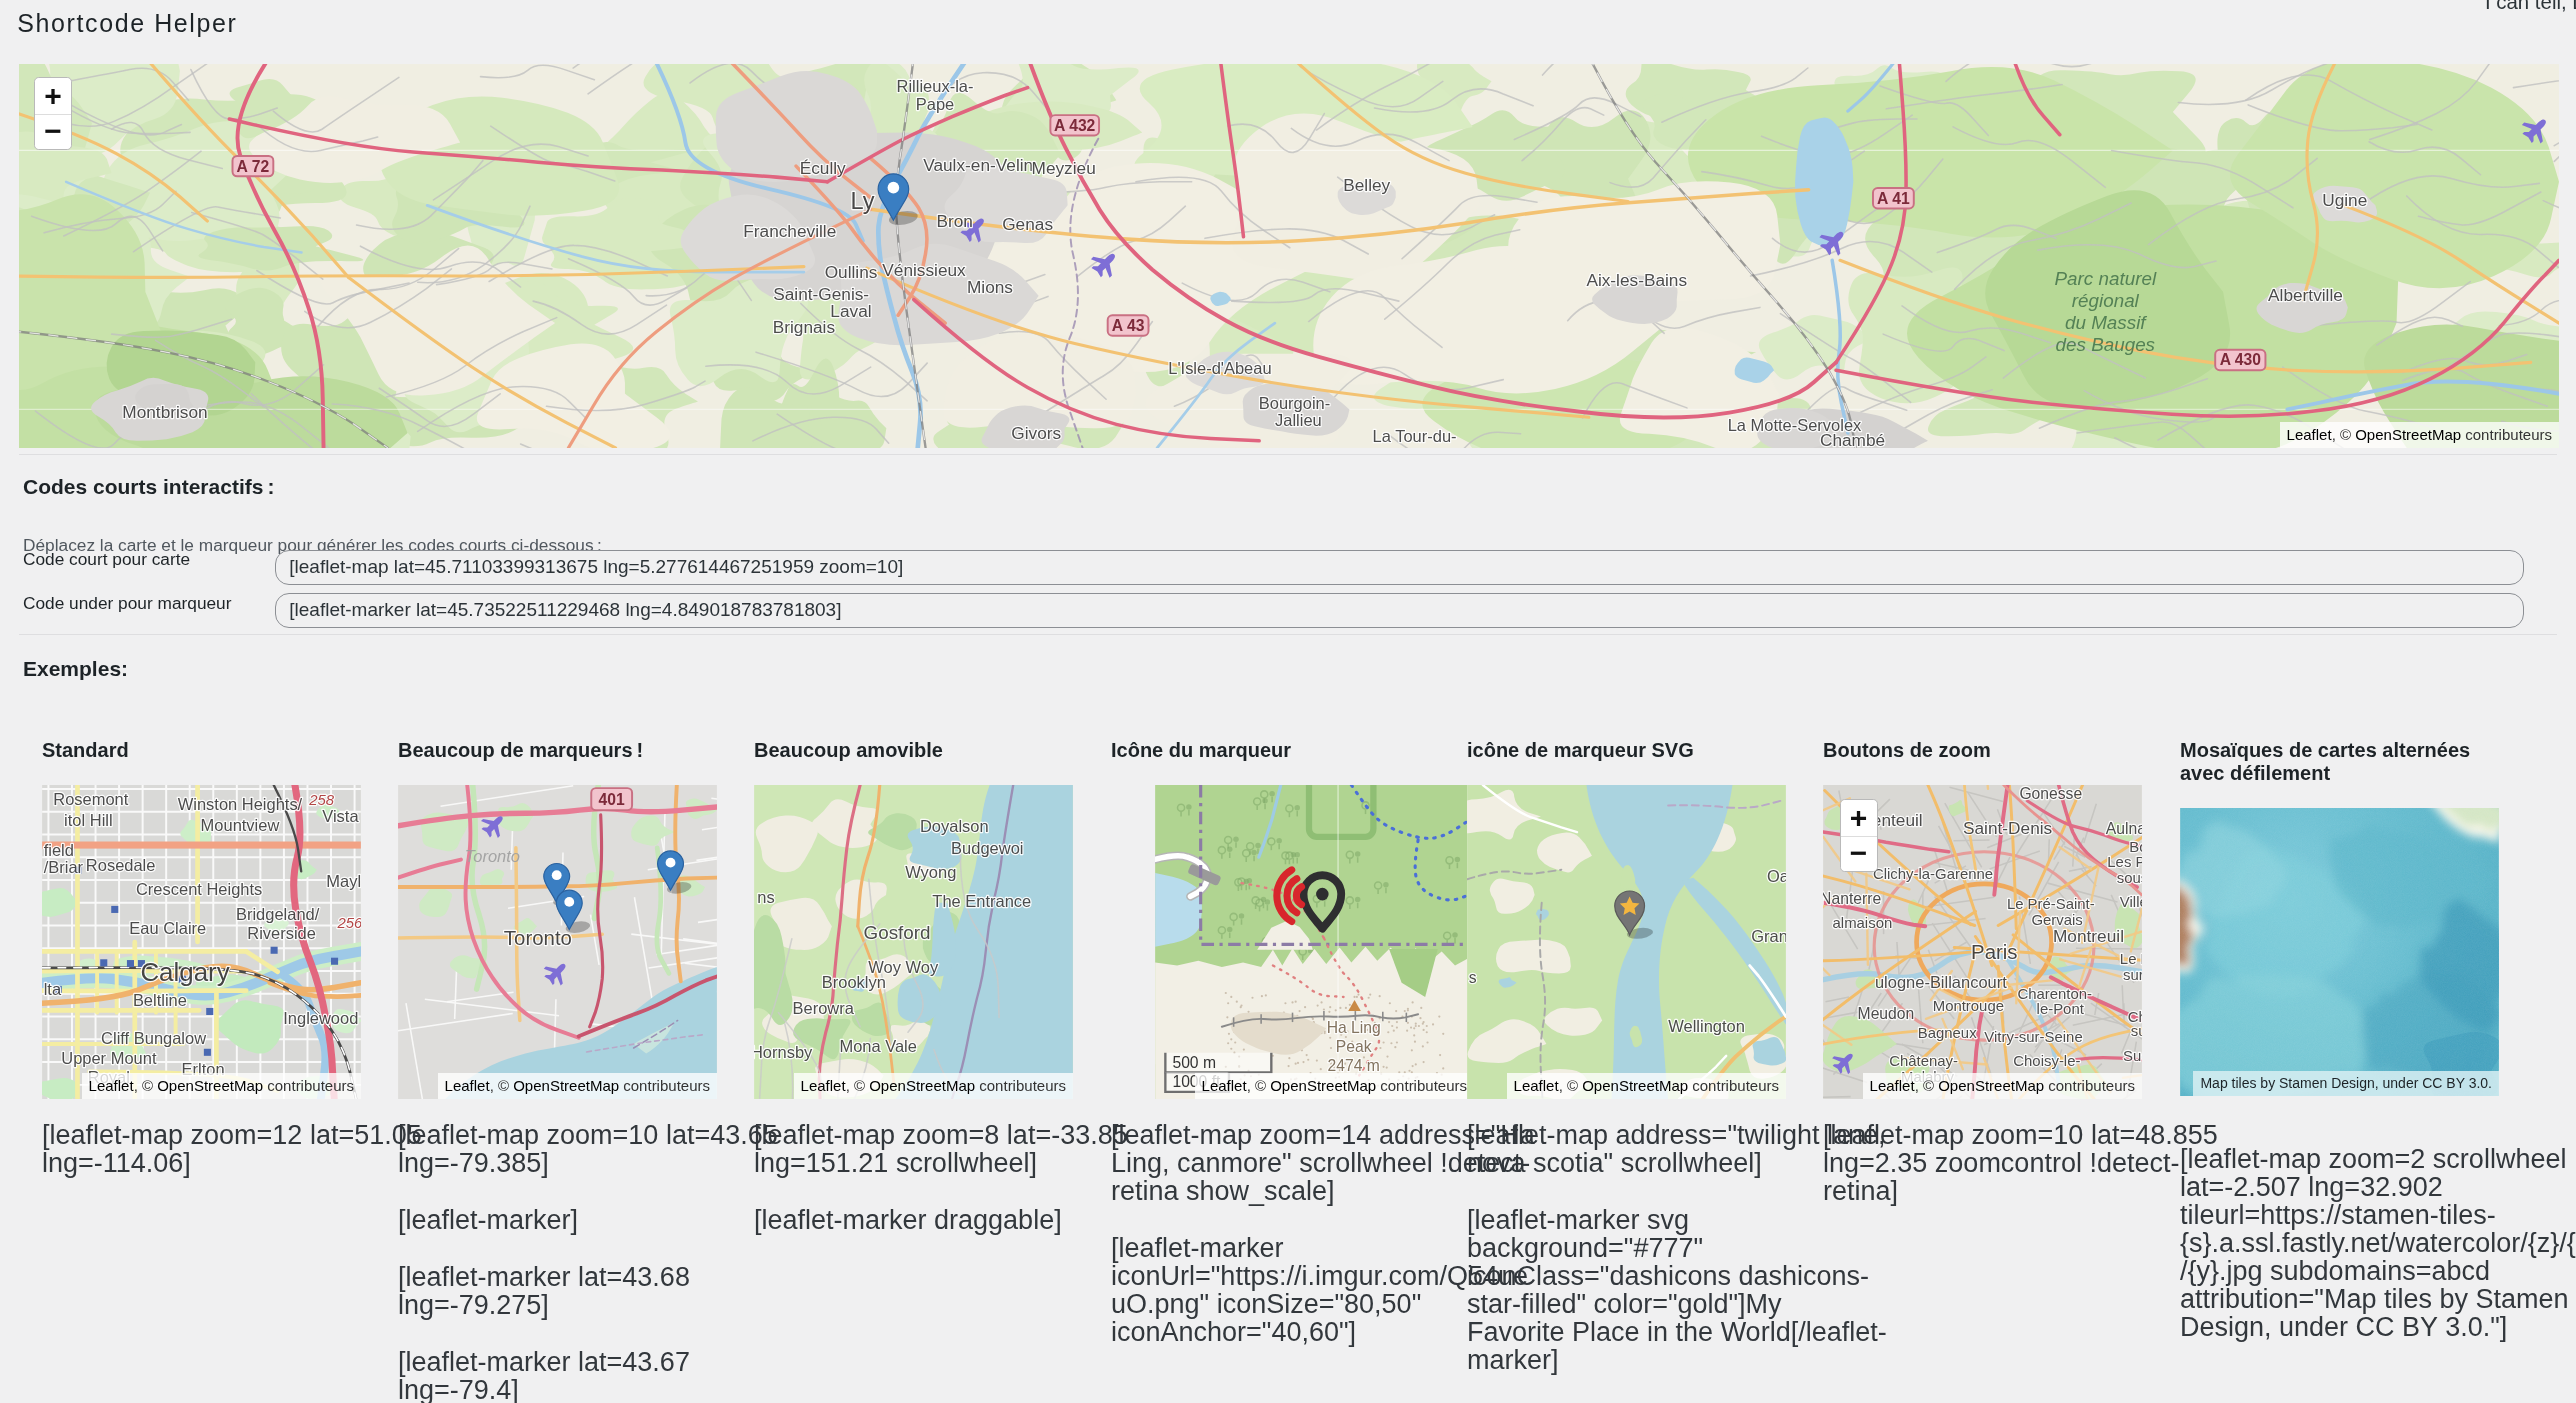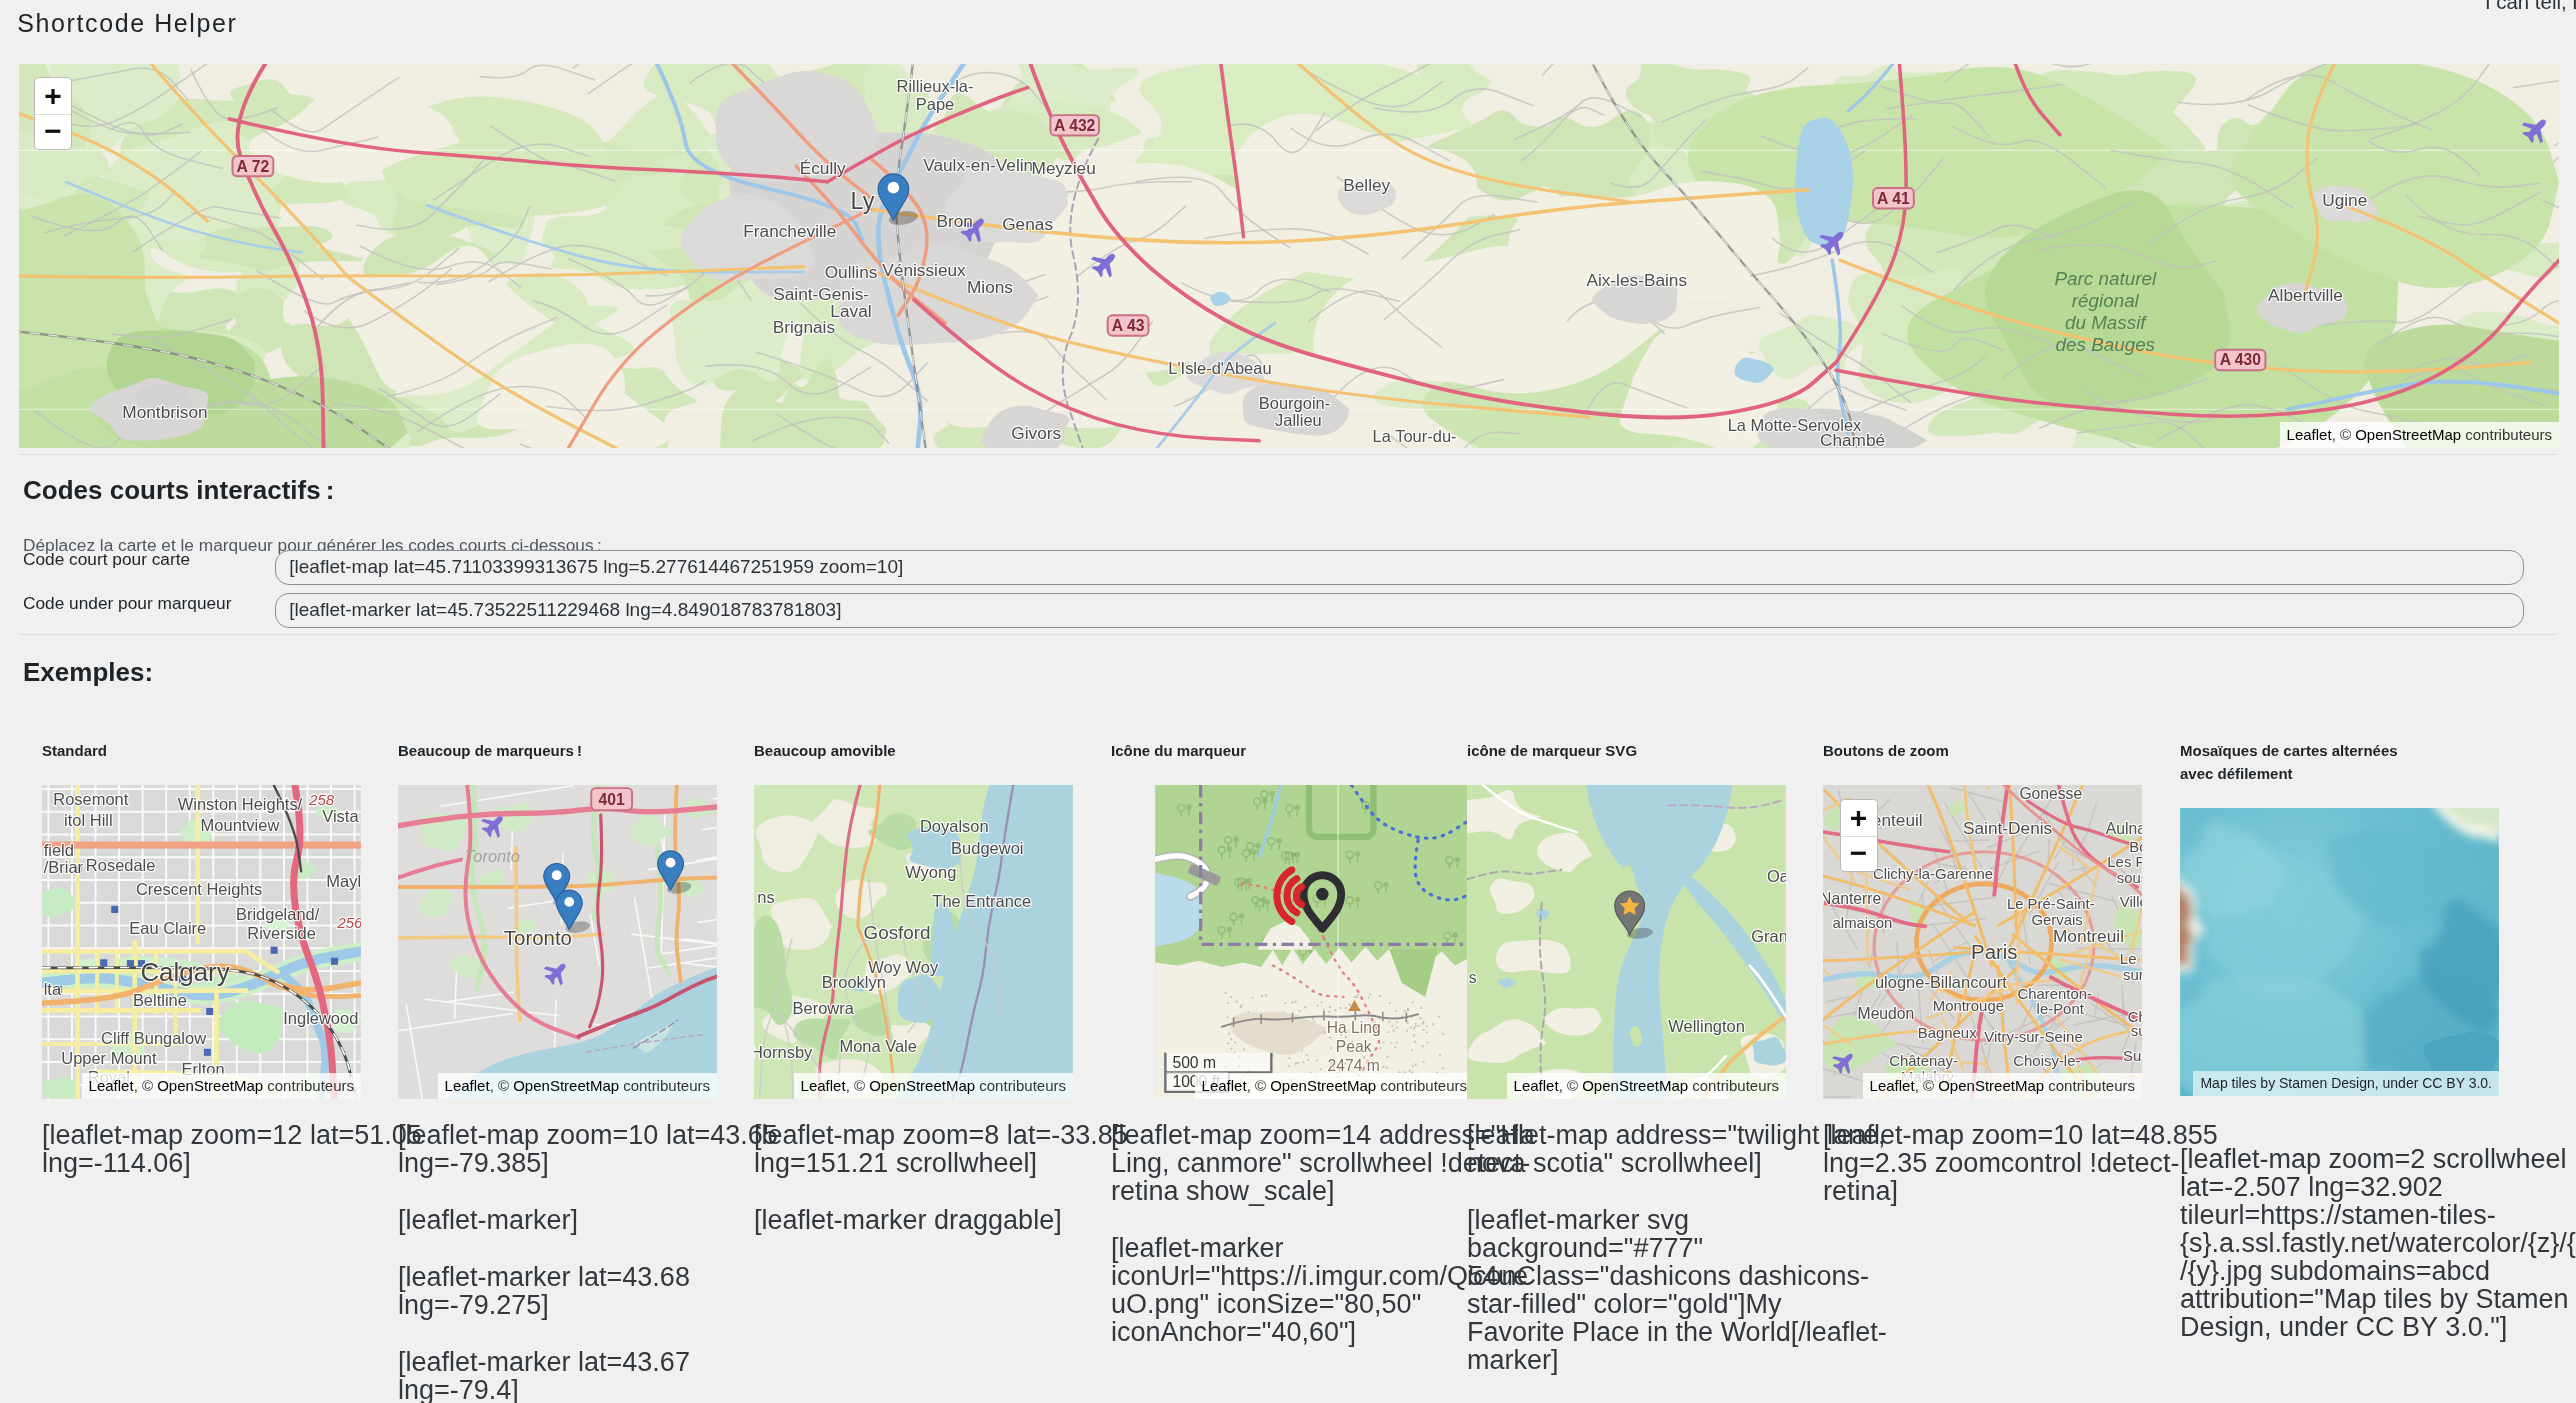--- a/index.html
+++ b/index.html
@@ -1,24 +1,24 @@
 <!DOCTYPE html>
 <html style="font-size:12.6px"><head>
 <meta charset="utf-8">
 <style>
   * { margin:0; padding:0; box-sizing:border-box; }
   html,body { width:2576px; height:1403px; background:#f0f0f1; font-family:"Liberation Sans", sans-serif; overflow:hidden; position:relative; }
   .abs { position:absolute; }
   h1.title { font-size:25px; font-weight:400; color:#1d2327; letter-spacing:1.6px; }
-  .sechead { font-size:26px; font-weight:700; color:#1d2327; }
+  .sechead { font-size:21px; font-weight:700; color:#1d2327; }
   .gray { color:#50575e; font-size:17.3px; }
   .lbl { color:#1d2327; font-size:17.3px; }
   .inp { position:absolute; left:275px; width:2249px; height:35px; border:1.6px solid #8c8f94; border-radius:14px; background:#f0f0f1; color:#2c3338; font-size:19px; line-height:32px; padding-left:13.3px; white-space:nowrap; overflow:hidden; }
   hr.rule { border:none; border-top:1.6px solid #dedee0; }
-  .colhead { font-size:15px; font-weight:700; color:#1d2327; line-height:23px; }
+  .colhead { font-size:20px; font-weight:700; color:#1d2327; line-height:23px; }
   .code { font-size:27px; color:#32373c; line-height:28px; }
   .code p { margin:0 0 29px 0; white-space:nowrap; }
   .mapbox { position:absolute; overflow:hidden; background:#f2efe9; }
   .attrib { position:absolute; right:0; bottom:0; background:rgba(255,255,255,0.78); font-size:15px; color:#333; padding:3.9px 7px 5.5px 7px; white-space:nowrap; }
   .attrib a { color:#000000; text-decoration:none; }
   .lz { position:absolute; width:38px; background:#fff; border:1.6px solid #b9b9b9; border-radius:4.7px; }
   .lz .zi { display:block; width:100%; height:36px; text-align:center; font-size:30px; font-weight:700; color:#111; line-height:36px; }
   .lz .zi.minus { border-top:1.6px solid #ddd; height:35px; line-height:31px; }
 </style>
 </head>

